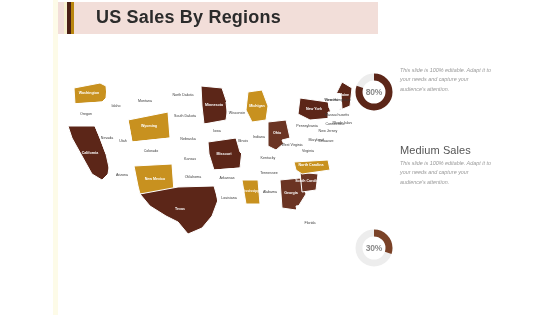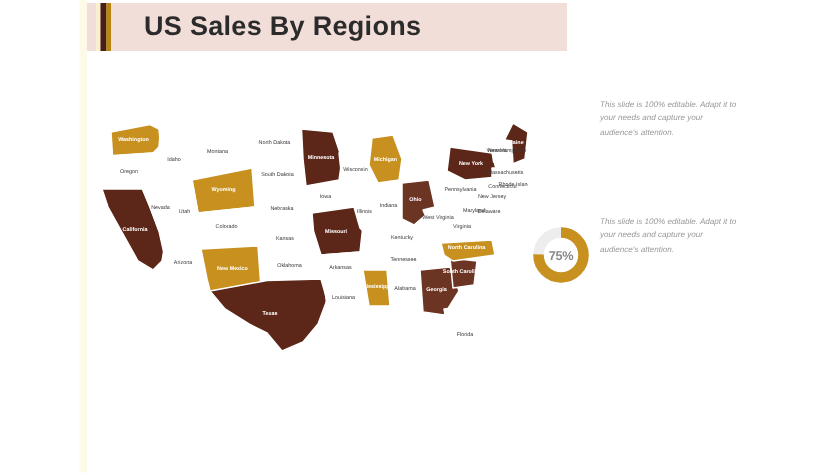--- a/index.html
+++ b/index.html
@@ -162,35 +162,43 @@
           <text x="266" y="56" text-anchor="middle" class="lbl">New Jersey</text>
           <text x="264" y="66" text-anchor="middle" class="lbl">Delaware</text>
           <text x="254" y="65" text-anchor="middle" class="lbl">Maryland</text>
         </g>
     </svg>
   </div>
 
   <div class="legend">
 
     <div class="row">
+      <div class="donut">
+        <svg width="44" height="44" viewBox="0 0 44 44">
+          <circle cx="22" cy="22" r="15" fill="none" stroke="#ededed" stroke-width="7"></circle>
+          <circle class="arc" cx="22" cy="22" r="15" fill="none" stroke="#5c2618" stroke-width="7" stroke-linecap="butt" transform="rotate(-90 22 22)" stroke-dasharray="75.39822368615503 94.24777960769379"></circle>
+        </svg>
+        <div class="pct">80%</div>
+      </div>
       <div class="rowtext">
+        <p class="rowbody">This slide is 100% editable. Adapt it to your needs and capture your audience's attention.</p>
+      </div>
+    </div>
+
+    <div class="row">
+      <div class="rowtext">
+        <p class="rowhead">Medium Sales</p>
         <p class="rowbody">This slide is 100% editable. Adapt it to your needs and capture your audience's attention.</p>
       </div>
     </div>
 
     <div class="row">
       <div class="donut">
         <svg width="44" height="44" viewBox="0 0 44 44">
           <circle cx="22" cy="22" r="15" fill="none" stroke="#ededed" stroke-width="7"></circle>
-          <circle class="arc" cx="22" cy="22" r="15" fill="none" stroke="#c8911f" stroke-width="7" stroke-linecap="butt" transform="rotate(-90 22 22)" stroke-dasharray="70.68583470577033 94.24777960769379"></circle>
+          <circle class="arc" cx="22" cy="22" r="15" fill="none" stroke="#7a4227" stroke-width="7" stroke-linecap="butt" transform="rotate(-90 22 22)" stroke-dasharray="28.274333882308138 94.24777960769379"></circle>
         </svg>
-        <div class="pct">75%</div>
-      </div>
-      <div class="rowtext">
-        <p class="rowbody">This slide is 100% editable. Adapt it to your needs and capture your audience's attention.</p>
-      </div>
-    </div>
-
-    <div class="row">
+        <div class="pct">30%</div>
+      </div>
     </div>
 
   </div>
 </div>
 
 </body></html>

